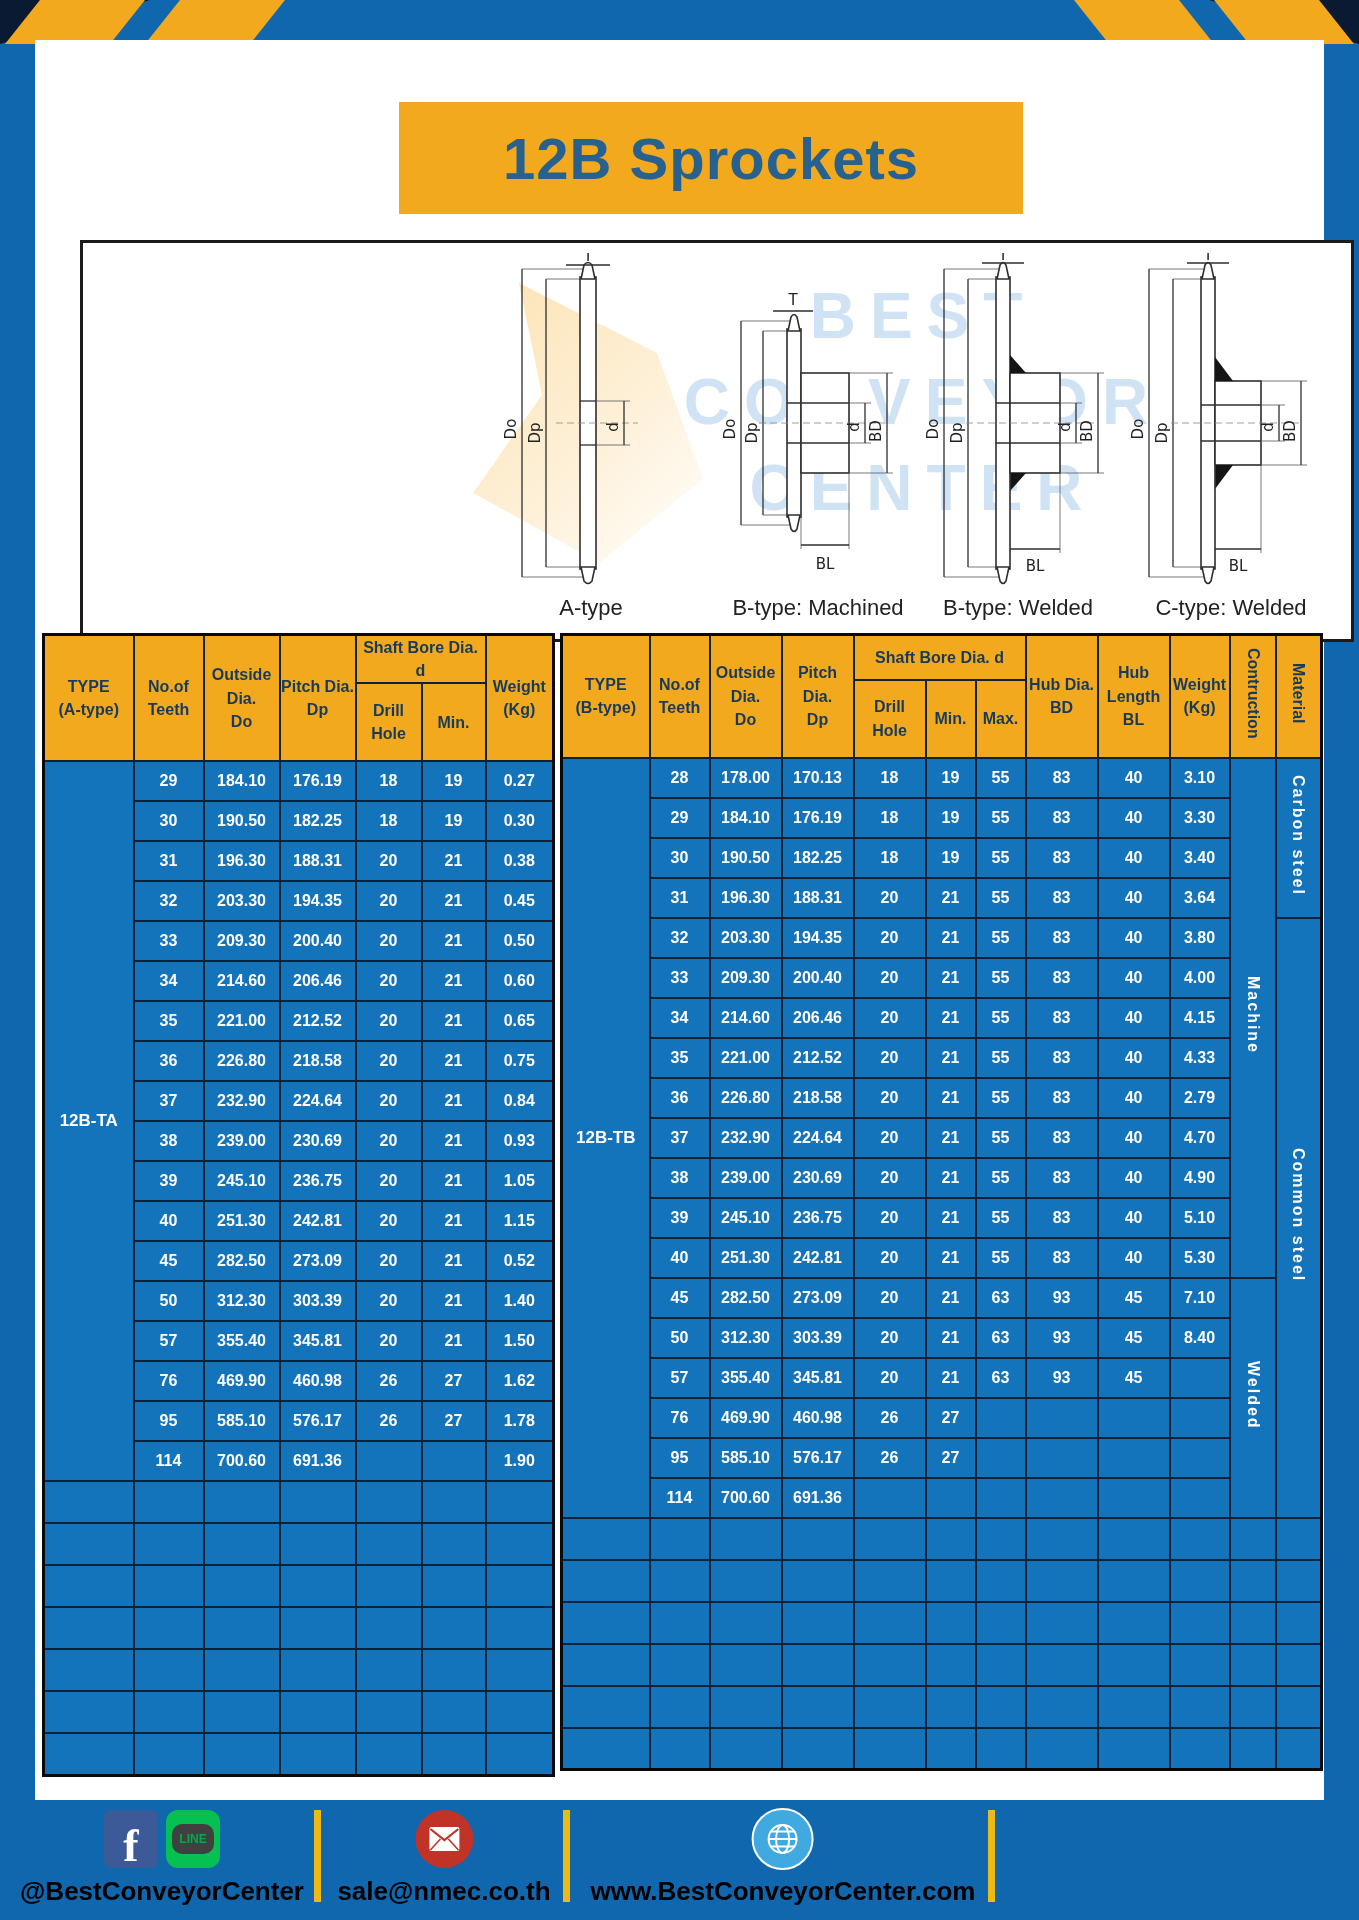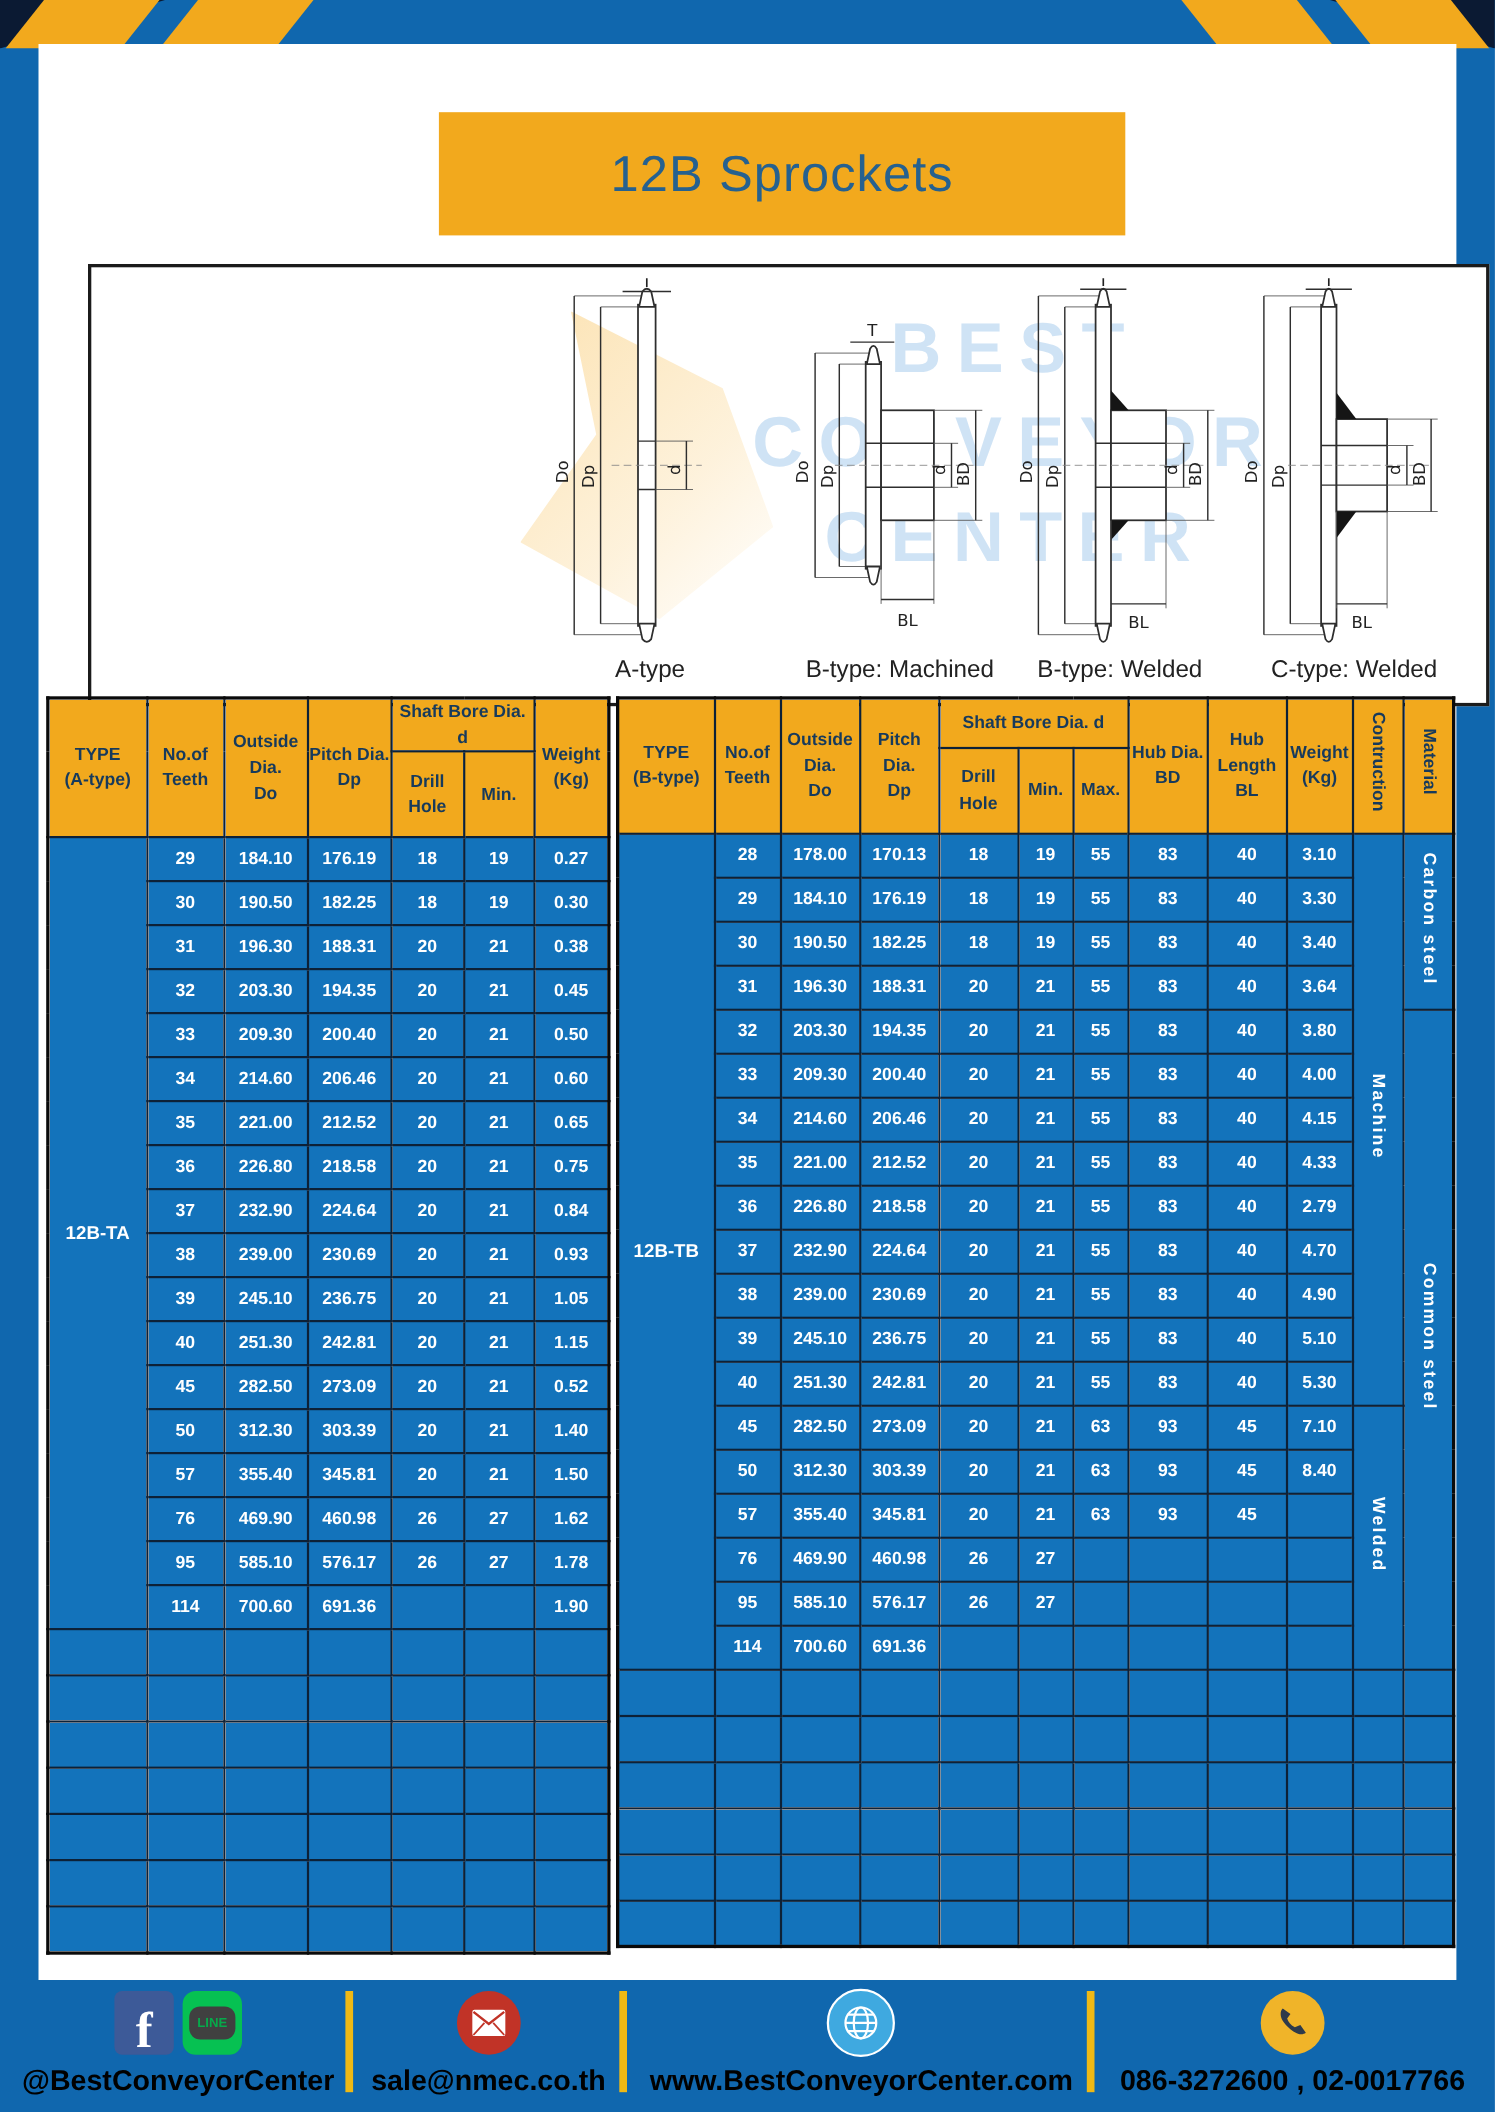--- a/index.html
+++ b/index.html
@@ -8,21 +8,21 @@
     background:#1067AE;
     font-family:"Liberation Sans",sans-serif;
   }
   .sheet{position:absolute;left:35px;top:40px;width:1289px;height:1760px;background:#ffffff;}
   
   .title-box{
     position:absolute;left:364px;top:62px;width:624px;height:112px;
     background:#F2A91D;display:flex;align-items:center;justify-content:center;
   }
   .title-box h1{
-    margin:0;font-size:46px;font-weight:normal;color:#26618F;letter-spacing:1px;
+    margin:0;font-size:58px;font-weight:bold;color:#26618F;letter-spacing:1px;
   }
   
   .diagram-box{
     position:absolute;left:45px;top:200px;width:1268px;height:396px;
     border:3px solid #1b1b1b;background:#ffffff;
   }
   .specs{
     position:absolute;left:68px;top:104px;
     font-size:26px;font-weight:bold;color:#14496F;line-height:34px;white-space:nowrap;
   }
@@ -872,23 +872,13 @@
             <ellipse cx="19" cy="19" rx="6.5" ry="14"></ellipse>
             <line x1="5" y1="19" x2="33" y2="19"></line>
             <line x1="7" y1="11.5" x2="31" y2="11.5"></line>
             <line x1="7" y1="26.5" x2="31" y2="26.5"></line>
           </svg>
       </div>
     </div>
     <div class="flabel">www.BestConveyorCenter.com</div>
   </div>
   <div class="fdiv fd-2"></div>
-  <div class="fgroup fg-3">
-    <div class="ficons">
-      <div class="icon-circle ic-phone">
-        <svg width="34" height="34" viewBox="0 0 34 34">
-            <path d="M8 4 C5 7 5 13 12 20 C19 27 25 29 29 26 L24 19 L19 21 C15 19 13 16 12 13 L15 9 Z" fill="#2E3A4A"></path>
-          </svg>
-      </div>
-    </div>
-    <div class="flabel">086-3272600 , 02-0017766</div>
-  </div>
 </div>
 
 </body></html>

